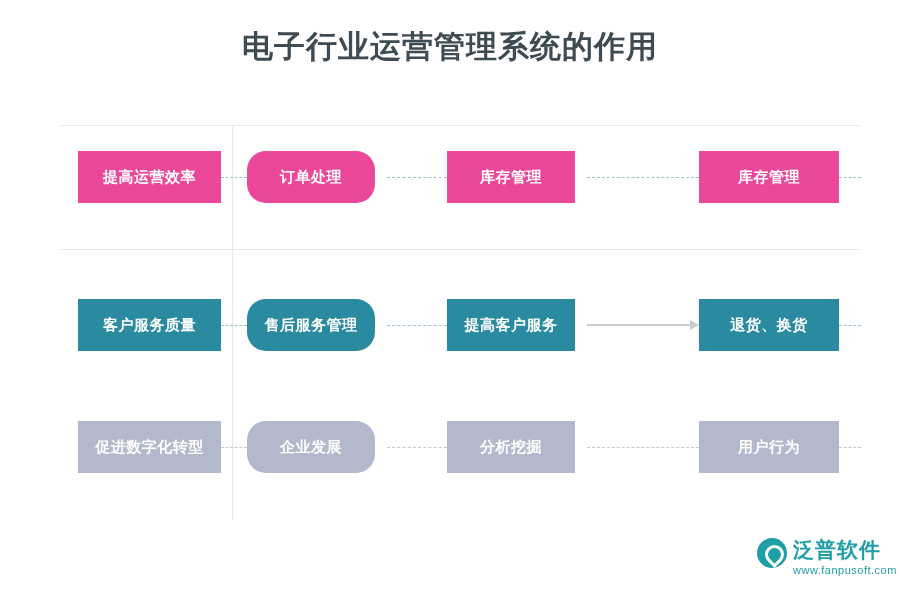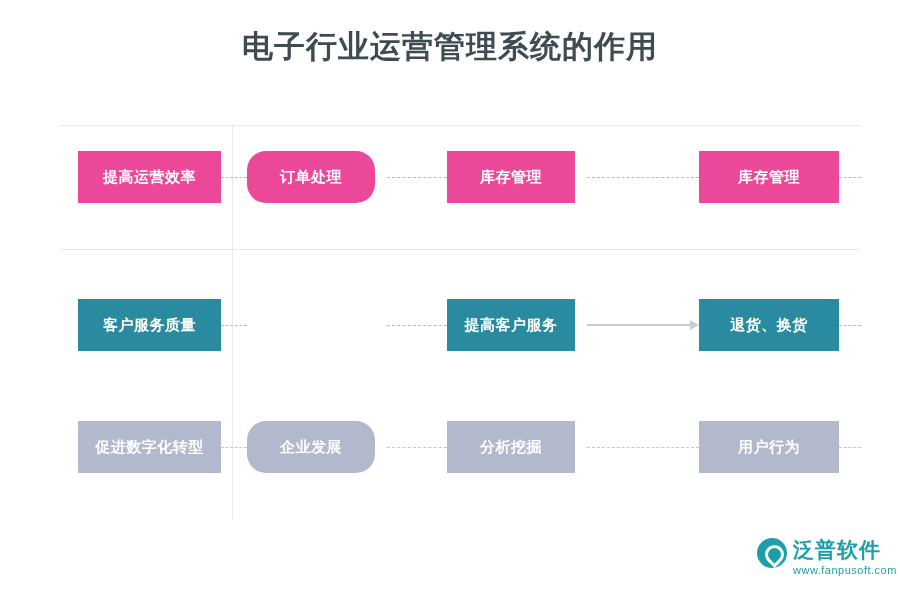--- a/index.html
+++ b/index.html
@@ -163,20 +163,23 @@
   <div class="dash" style="left:587px; top:177px; width:112px;"></div>
   <div class="box green r1 c3">
     <span>库存管理</span>
   </div>
   <div class="dash" style="left:839px; top:177px; width:22px;"></div>
 
   <div class="box teal r2 c0">
     <span>客户服务质量</span>
   </div>
   <div class="dash" style="left:221px; top:325px; width:26px;"></div>
+  <div class="box teal r2 c1">
+    <span>售后服务管理</span>
+  </div>
   <div class="dash" style="left:387px; top:325px; width:60px;"></div>
   <div class="box teal r2 c2">
     <span>提高客户服务</span>
   </div>
 
   <div class="arrow-line" style="left:587px; top:324px; width:103px;"></div>
   <div class="arrow-head" style="left:690px; top:320px;"></div>
   <div class="box teal r2 c3">
     <span>退货、换货</span>
   </div>

